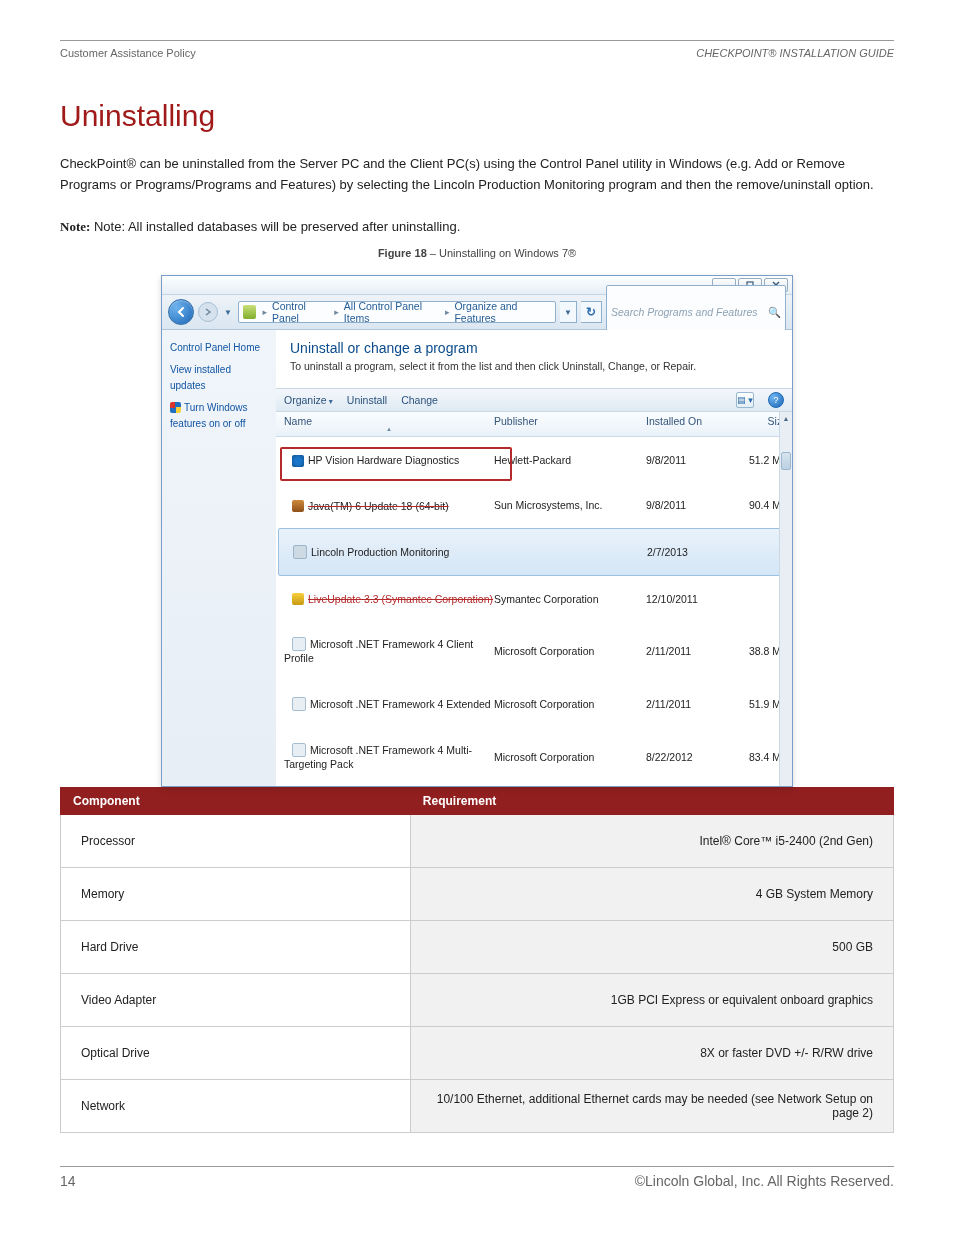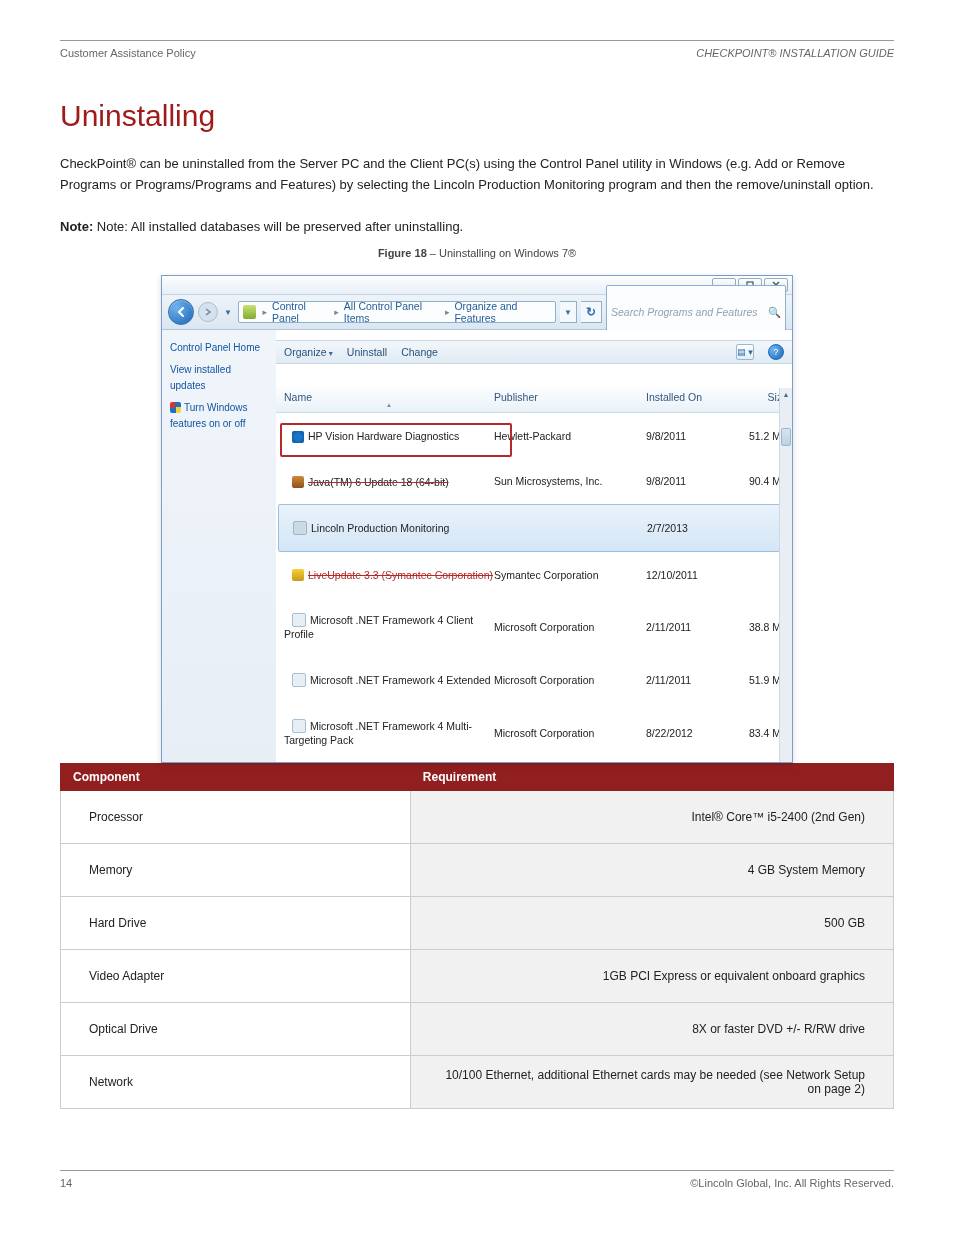--- a/index.html
+++ b/index.html
@@ -39,21 +39,21 @@
     color: #a01a1a;
     font-size: 30px;
     font-weight: normal;
     margin: 40px 0 4px 0;
   }
   .body-text {
     font-size: 13px;
     line-height: 1.6;
     margin: 21px 0 10px 0;
   }
-  .bold { font-weight: bold; }
+  .bold { font-weight: bold; font-family: Liberation Serif, serif; }
 
   .figure-caption {
     text-align: center;
     font-size: 11px;
     color: #444;
     margin: 8px 0 16px 0;
   }
   .figure-caption b { font-weight: bold; }
 
   
@@ -236,21 +236,20 @@
     width:14px; height:14px;
     background: radial-gradient(circle at 30% 30%, #6fb4ef, #1a68b8);
     color:#fff;
     border:1px solid #1a68b8;
   }
   .orgdrop::after{ content:" ▾"; font-size:8px; color:#3c6a98;}
 
   
   .proglist {
     position: relative;
-    margin-top: 24px;
   }
   .pl-header {
     display:flex;
     background: linear-gradient(#fbfdff,#e9f1f8);
     border-bottom: 1px solid #cadae8;
     font-size:10.5px;
     color:#34557a;
     padding: 3px 0;
   }
   .col-name { width:210px; padding-left:8px;}
@@ -331,21 +330,21 @@
   table.spec th {
     background: #911f1f;
     color: #fff;
     text-align: left;
     font-weight: bold;
     padding: 6px 12px;
     border: 1px solid #911f1f;
   }
   table.spec td {
     border: 1px solid #ccc;
-    padding: 0 28px;
+    padding: 0 20px;
     height: 52px;
     vertical-align: middle;
   }
   table.spec td.k { background: #fff; width:42%; }
   table.spec td.v { background: #f1f1f1; text-align: right; }
 
   
   .ftr {
     position: absolute;
     bottom: 46px;
@@ -353,21 +352,21 @@
     right: 60px;
   }
   .ftr-rule {
     border:none;
     border-top: 1.5px solid #999;
     margin: 0 0 6px 0;
   }
   .ftr-line {
     display:flex;
     justify-content: space-between;
-    font-size: 11px;
+    font-size: 14px;
     color:#666;
   }
 </style>
 </head>
 <body>
 
 <div class="page">
 
   <hr class="hdr-rule">
   <div class="hdr-line">
@@ -442,20 +441,24 @@
     <div class="cp-body">
       <div class="leftnav">
         <a class="de">Control Panel Home</a>
         <a class="de">View installed updates</a>
         <a class="de">
           <span class="shield"></span><span>Turn Windows features on or off</span>
         </a>
       </div>
 
       <div class="rightpane">
+        <div class="rp-head">
+          <div class="rp-title">Uninstall or change a program</div>
+          <div class="rp-sub">To uninstall a program, select it from the list and then click Uninstall, Change, or Repair.</div>
+        </div>
         <div class="rp-toolbar">
           <span class="orgdrop">Organize</span>
           <span>Uninstall</span>
           <span>Change</span>
           <span class="spacer"></span>
           <span class="viewbtn">▤ ▾</span>
           <span class="helpbtn">?</span>
         </div>
 
         <div class="proglist">

